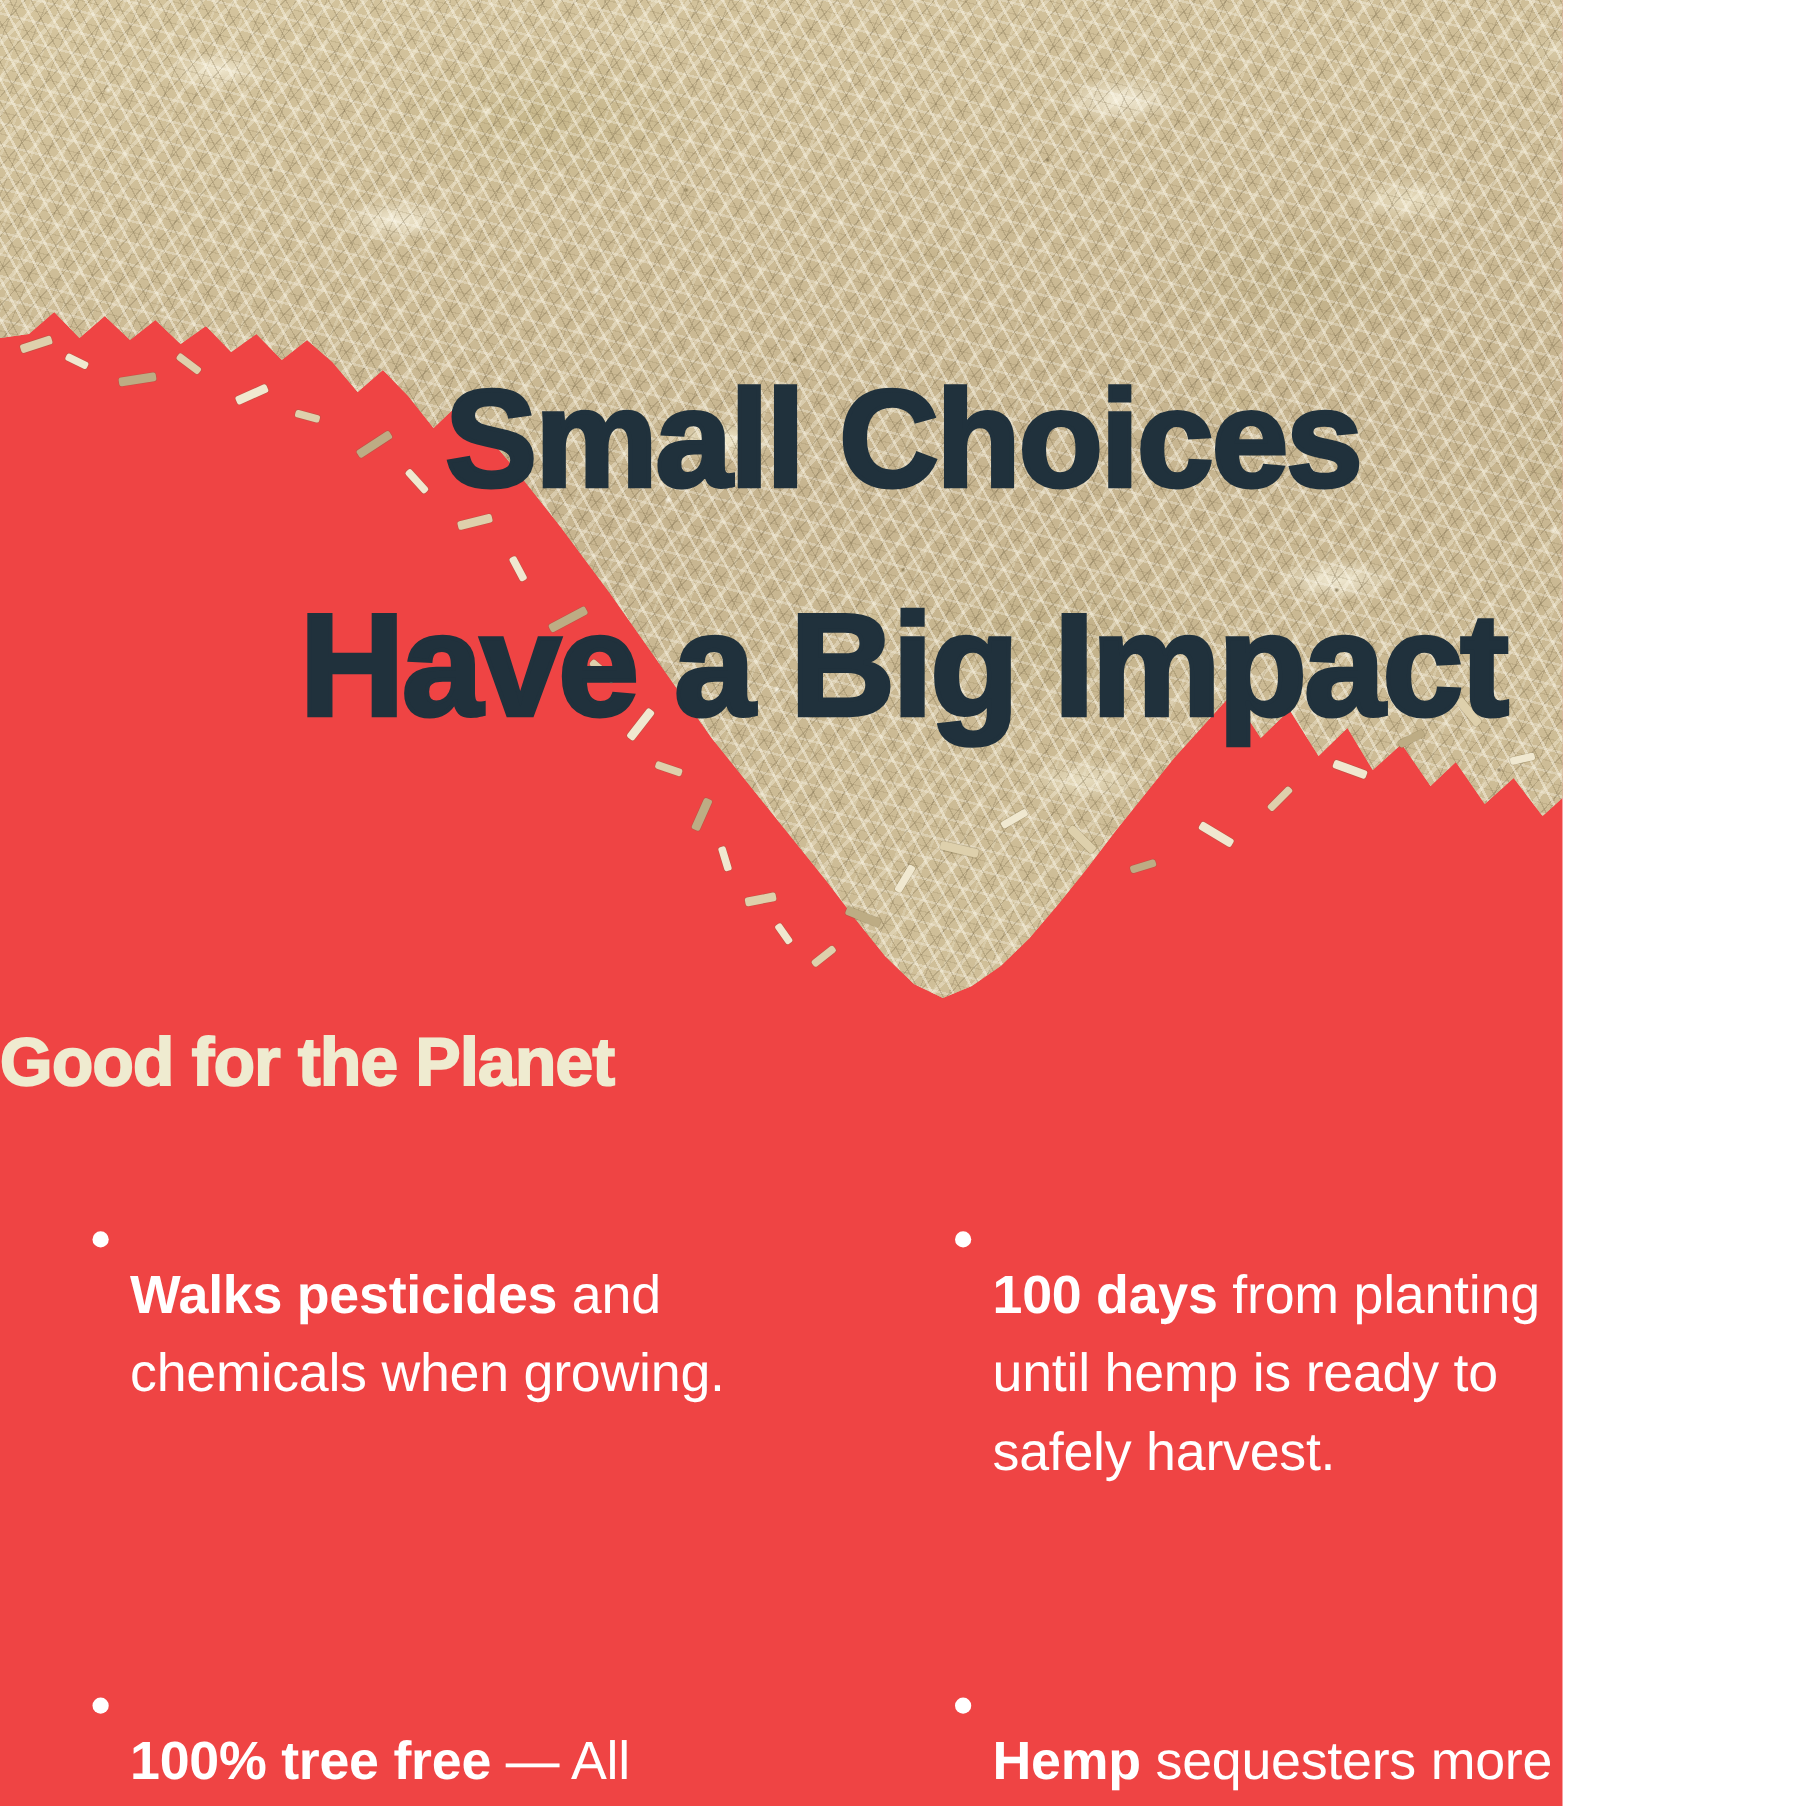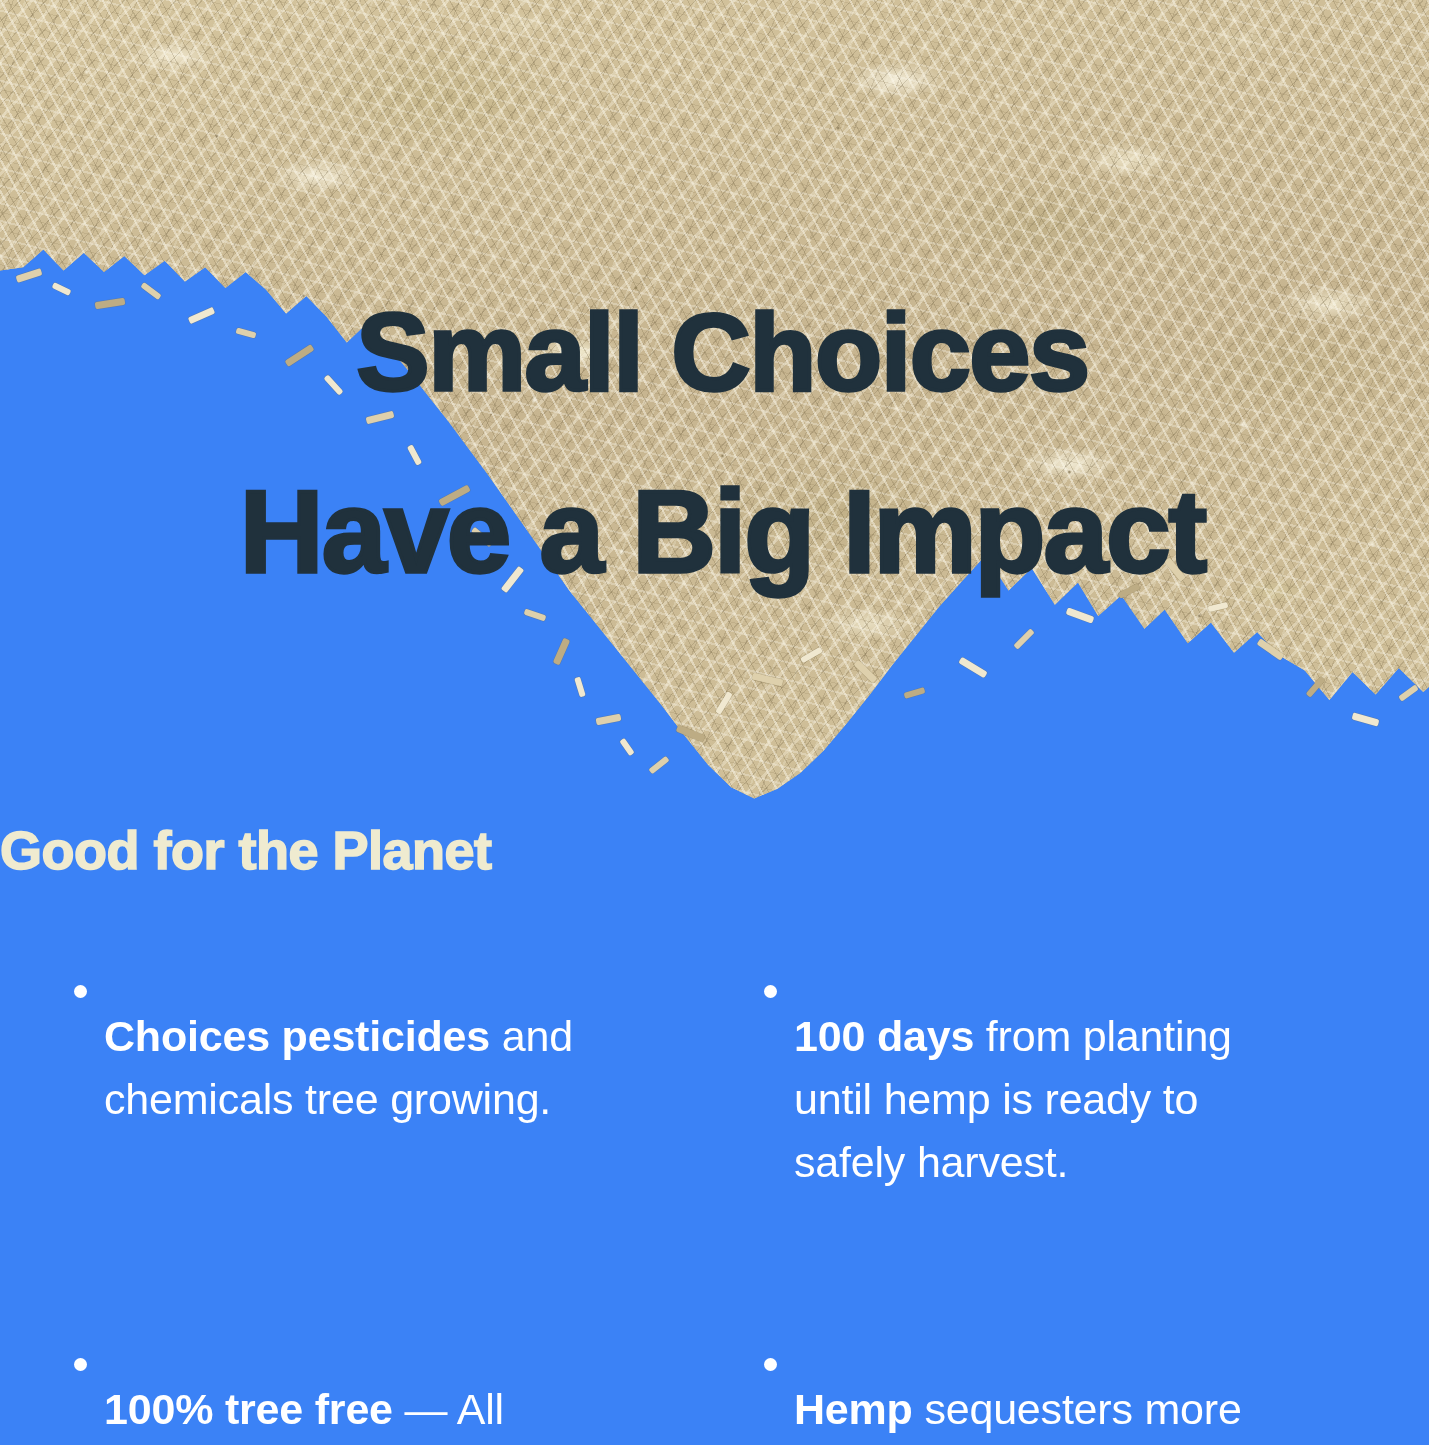--- a/index.html
+++ b/index.html
@@ -2,24 +2,24 @@
 <html><head>
 <meta charset="utf-8">
 <style>
   html, body {
     margin: 0;
     padding: 0;
     background: #ffffff;
   }
   #poster {
     position: relative;
-    width: 1429px;
+    width: 1250px;
     height: 1445px;
     overflow: hidden;
-    background: #3b82f6;
+    background: #ef4444;
     font-family: "Liberation Sans", sans-serif;
     -webkit-font-smoothing: antialiased;
   }
 
   
   .texture-wrap {
     position: absolute;
     left: 0;
     top: 0;
     width: 1445px;
@@ -296,21 +296,21 @@
     <span class="hl-line l2">Have a Big Impact</span>
   </h1>
 
   <h2 class="subhead">Good for the Planet</h2>
 
   <div class="bullets">
 
     <div class="bullet col-left">
       <span class="bullet-dot"></span>
       <p class="bullet-text">
-        <b>Choices pesticides</b><span> and chemicals tree growing.</span>
+        <b>Walks pesticides</b><span> and chemicals when growing.</span>
       </p>
     </div>
 
     <div class="bullet col-right">
       <span class="bullet-dot"></span>
       <p class="bullet-text">
         <b>100 days</b><span> from planting until hemp is ready to safely harvest.</span>
       </p>
     </div>
 

